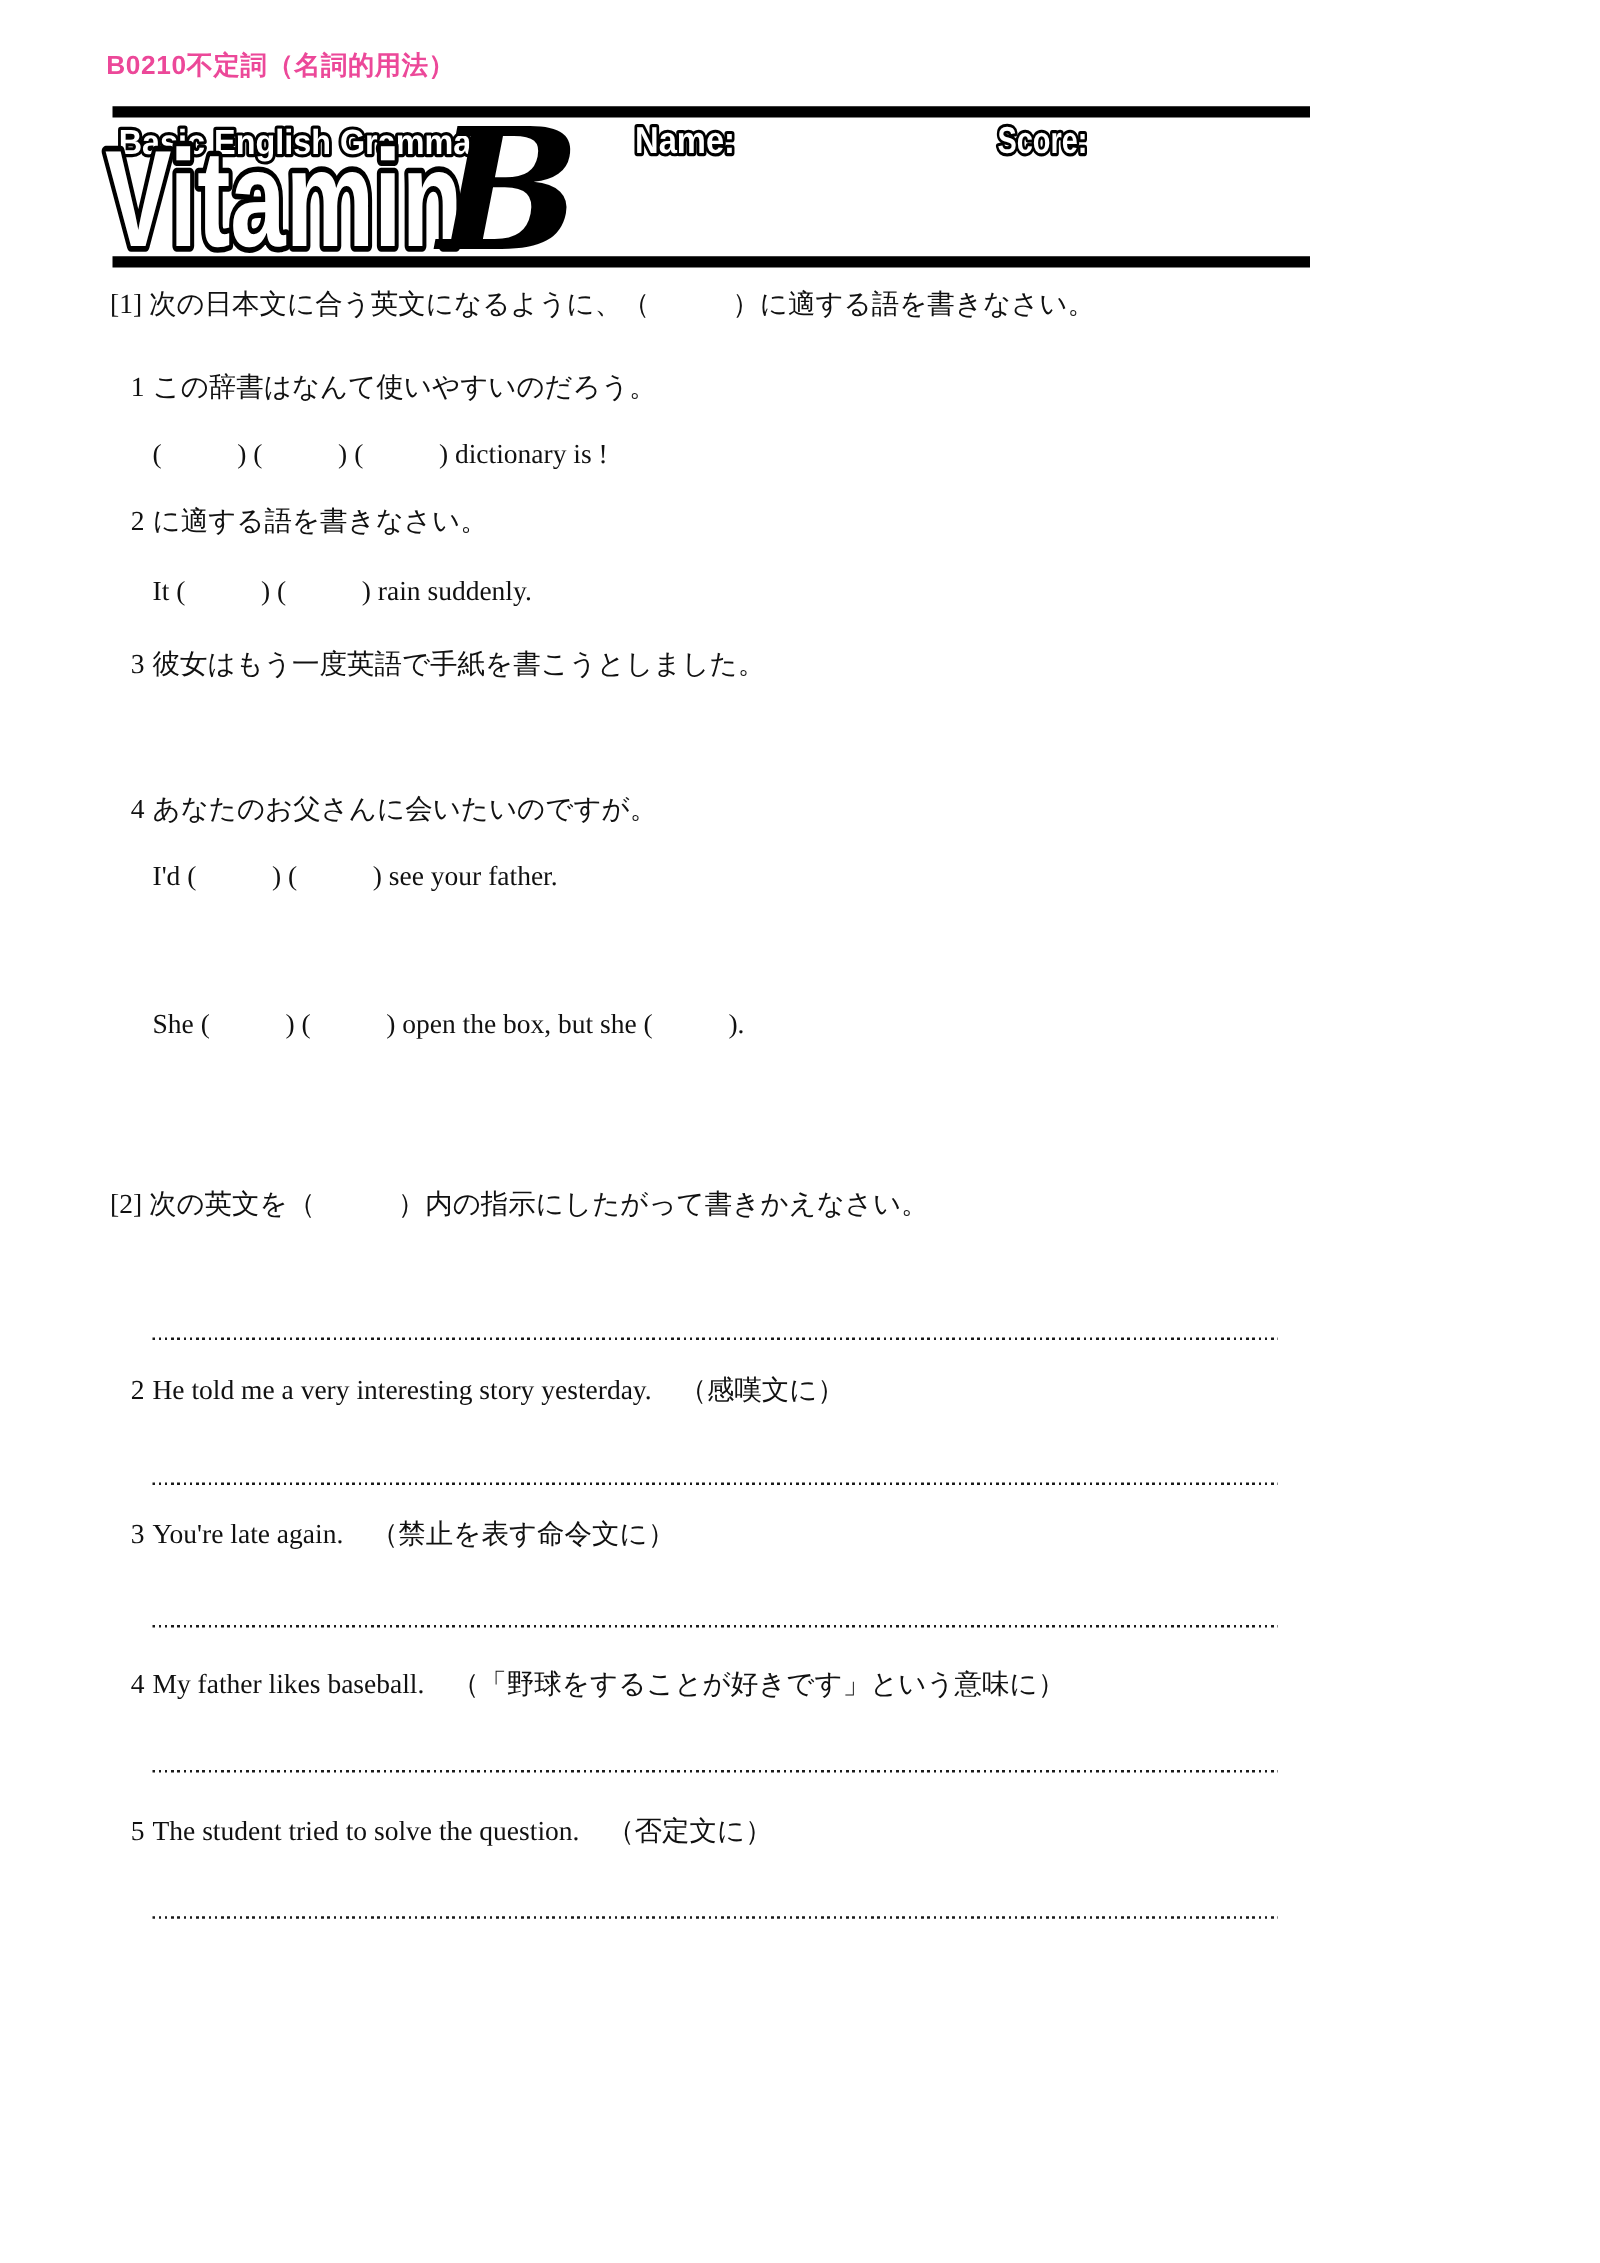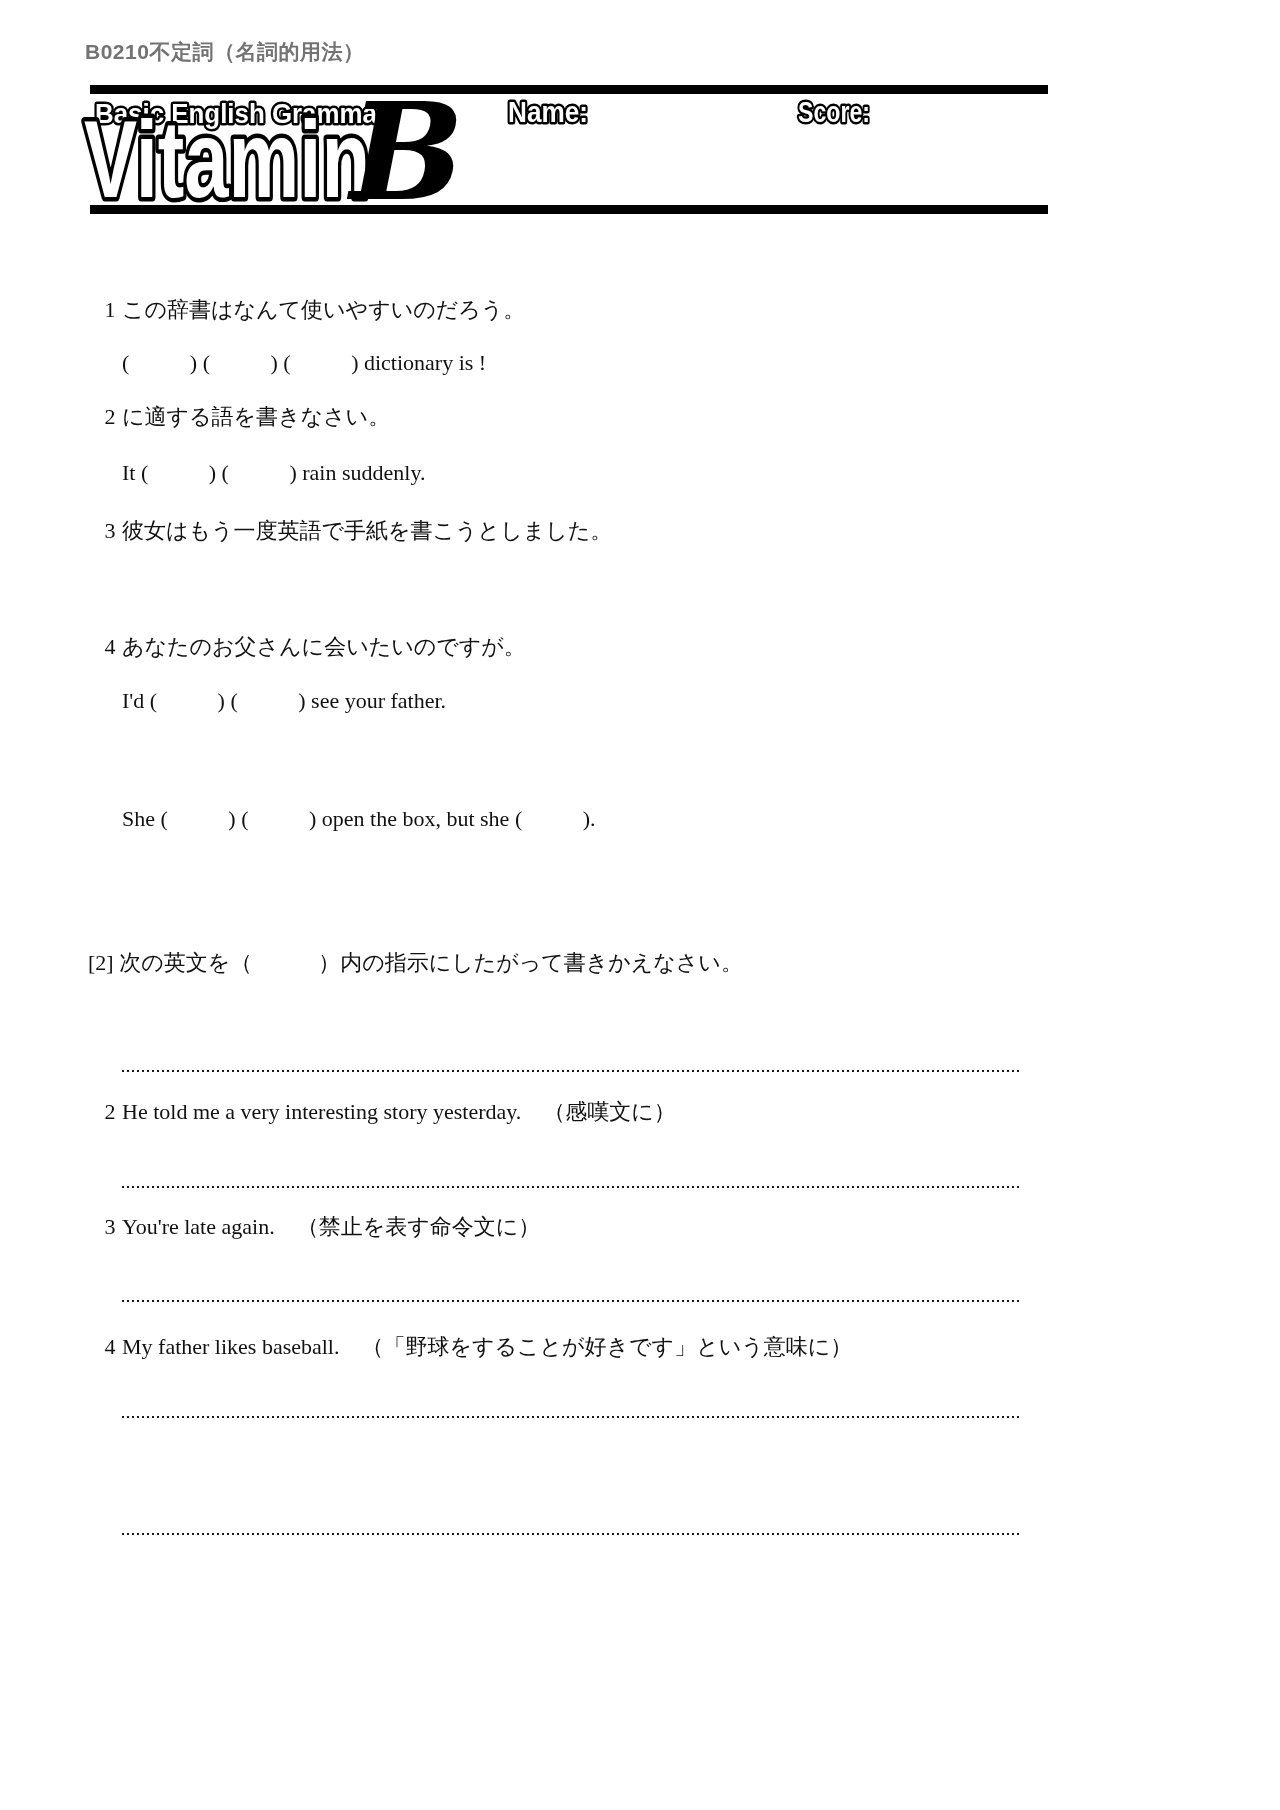--- a/index.html
+++ b/index.html
@@ -13,21 +13,21 @@
     font-family:"Liberation Serif", serif;
     overflow:hidden;
   }
   .doc-title {
     position:absolute;
     left:85px; top:38px;
     font-family:"Liberation Sans", sans-serif;
     font-weight:bold;
     font-size:21px;
     letter-spacing:0.5px;
-    color:#737373;
+    color:#ec4899;
   }
   .header-svg { position:absolute; left:80px; top:78px; }
   .hdr-bar { fill:#000; }
   .hdr-outline {
     font-family:"Liberation Sans", sans-serif;
     font-weight:bold;
     fill:#ffffff;
     stroke:#000000;
     paint-order:stroke fill;
     stroke-linejoin:round;
@@ -84,20 +84,21 @@
   <svg class="header-svg" width="980" height="150" viewBox="0 0 980 150">
     <rect class="hdr-bar" x="10" y="7" width="958" height="9"></rect>
     <rect class="hdr-bar" x="10" y="127" width="958" height="9"></rect>
     <text class="hdr-outline brand-top" x="15" y="45" textLength="292" lengthAdjust="spacingAndGlyphs">Basic English Grammar</text>
     <text class="hdr-outline brand-main" x="4" y="119" textLength="286" lengthAdjust="spacingAndGlyphs">Vitamin</text>
     <text class="brand-b" x="270" y="121">B</text>
     <text class="hdr-outline hdr-label" x="428" y="44" textLength="80" lengthAdjust="spacingAndGlyphs">Name:</text>
     <text class="hdr-outline hdr-label" x="718" y="44" textLength="72" lengthAdjust="spacingAndGlyphs">Score:</text>
   </svg>
 
+  <div class="sec-head" style="top:228px">[1] 次の日本文に合う英文になるように、（　　　）に適する語を書きなさい。</div>
 
   <div class="q-row" style="top:295px"><span class="qno">1</span><span>この辞書はなんて使いやすいのだろう。</span></div>
   <div class="a-row" style="top:350px"><span>(           ) (           ) (           ) dictionary is !</span></div>
 
   <div class="q-row" style="top:402px"><span class="qno">2</span><span>に適する語を書きなさい。</span></div>
   <div class="a-row" style="top:460px"><span>It (           ) (           ) rain suddenly.</span></div>
 
   <div class="q-row" style="top:516px"><span class="qno">3</span><span>彼女はもう一度英語で手紙を書こうとしました。</span></div>
 
   <div class="q-row" style="top:632px"><span class="qno">4</span><span>あなたのお父さんに会いたいのですが。</span></div>
@@ -111,15 +112,16 @@
 
   <div class="q-row" style="top:1097px"><span class="qno">2</span><span><span>He told me a very interesting story yesterday.　（感嘆文に）</span><span class="ul"></span><span></span></span></div>
   <div class="answer-line" style="top:1186px"></div>
 
   <div class="q-row" style="top:1212px"><span class="qno">3</span><span><span>You're late again.　（禁止を表す命令文に）</span><span class="ul"></span><span></span></span></div>
   <div class="answer-line" style="top:1300px"></div>
 
   <div class="q-row" style="top:1332px"><span class="qno">4</span><span><span>My father likes baseball.　（「野球をすることが好きです」という意味に）</span><span class="ul"></span><span></span></span></div>
   <div class="answer-line" style="top:1416px"></div>
 
+  <div class="q-row" style="top:1450px"><span class="qno">5</span><span><span>The student tried to solve the question.　（否定文に）</span><span class="ul"></span><span></span></span></div>
   <div class="answer-line" style="top:1533px"></div>
 
 </div>
 
 </body></html>

